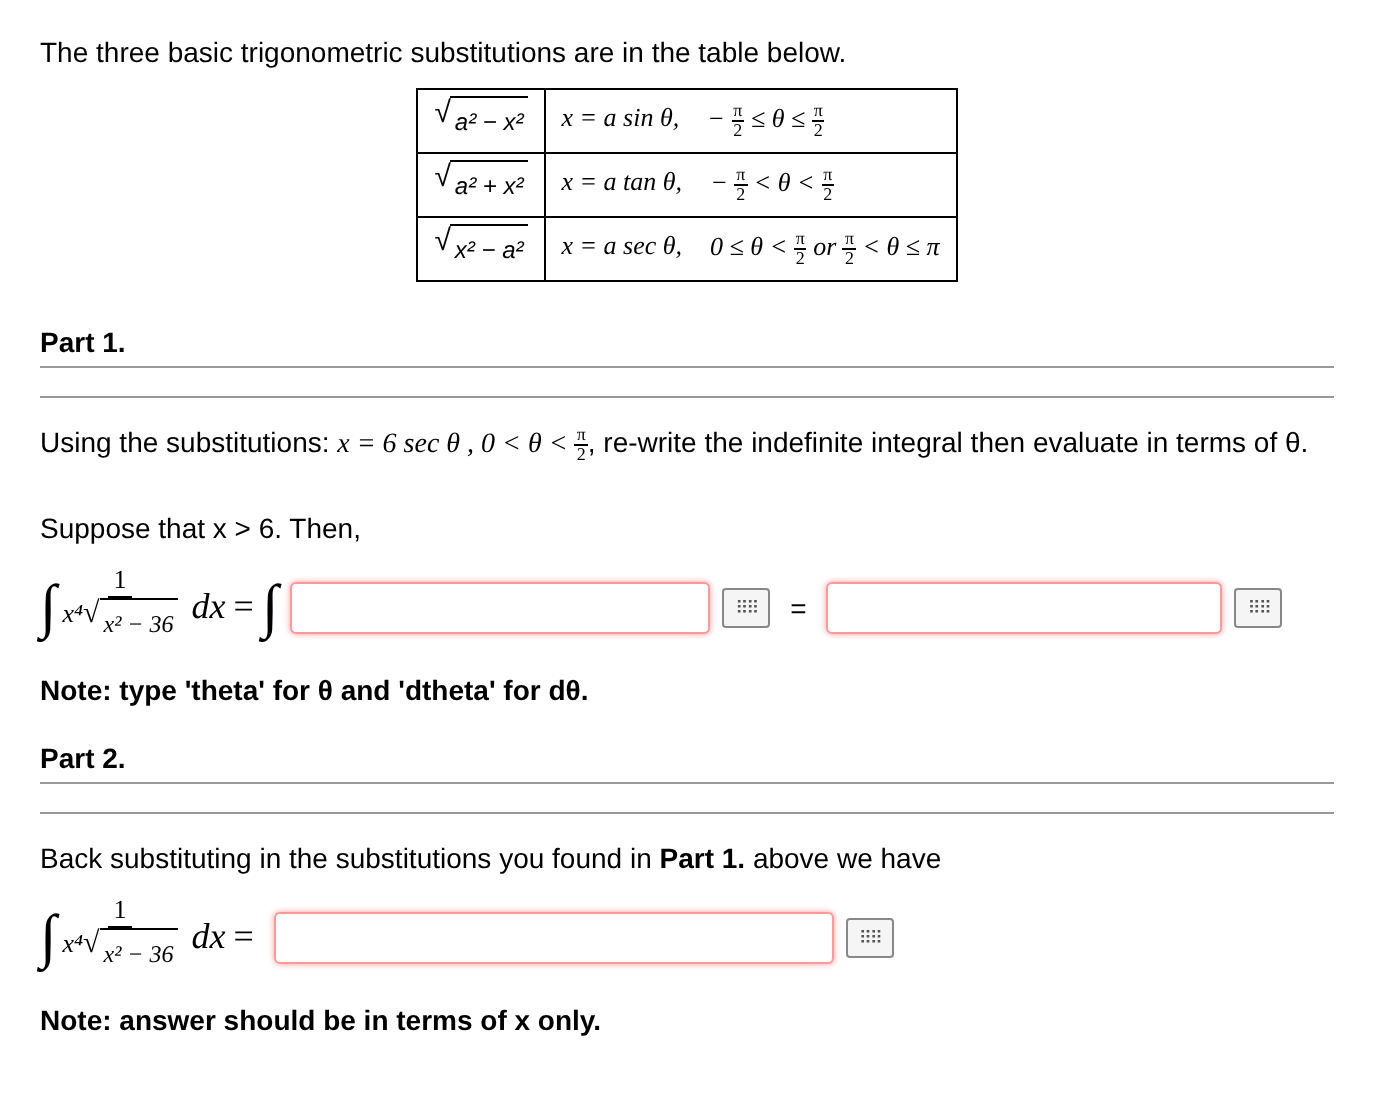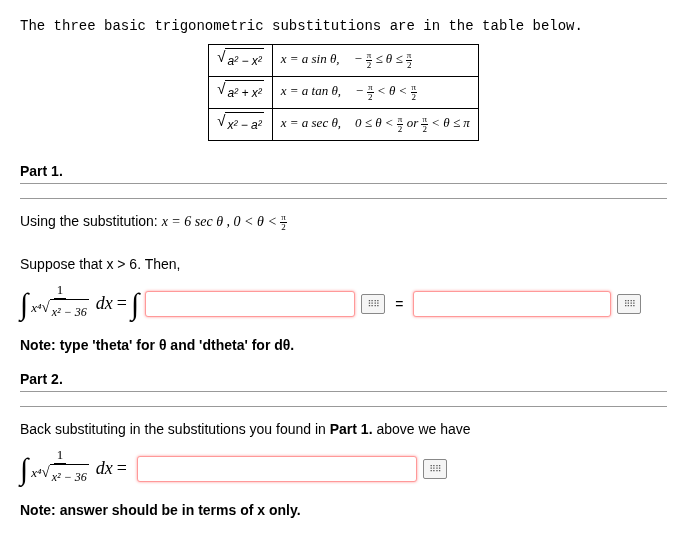--- a/index.html
+++ b/index.html
@@ -4,21 +4,21 @@
 <style>
   body {
     font-family: Arial, Helvetica, sans-serif;
     font-size: 14px;
     color: #000;
     margin: 0;
     padding: 18px 20px;
     background: #fff;
     width: 647px;
   }
-  .intro { margin-bottom: 10px; font-family: Liberation Mono, monospace; }
+  .intro { margin-bottom: 10px; }
   .tbl-wrap { display: flex; justify-content: center; margin: 8px 0 18px; }
   table.trig {
     border-collapse: collapse;
     font-size: 13px;
   }
   table.trig th, table.trig td {
     border: 1px solid #000;
     padding: 3px 8px;
     text-align: left;
   }
@@ -144,24 +144,24 @@
           </td>
   </tr>
 </tbody>
     </table>
 </div>
 
 <div class="part-header">Part 1.</div>
 <div class="part-rule-after"></div>
 
 <div>
-  <span>Using the substitution: </span><span class="math"><span>x = 6 sec θ , 0 &lt; θ &lt; </span><span class="sfrac">
+  <span>Using the substitutions: </span><span class="math"><span>x = 6 sec θ , 0 &lt; θ &lt; </span><span class="sfrac">
         <span>π</span>
         <span>2</span>
-      </span></span>
+      </span></span><span>, re-write the indefinite integral then evaluate in terms of θ.</span>
 </div>
 
 <div style="margin-top:24px">
   <span>Suppose that x &gt; 6. Then,</span>
 </div>
 
 <div class="row">
   <span class="integral-box">
     <span class="int">∫</span>
     <span class="frac">

